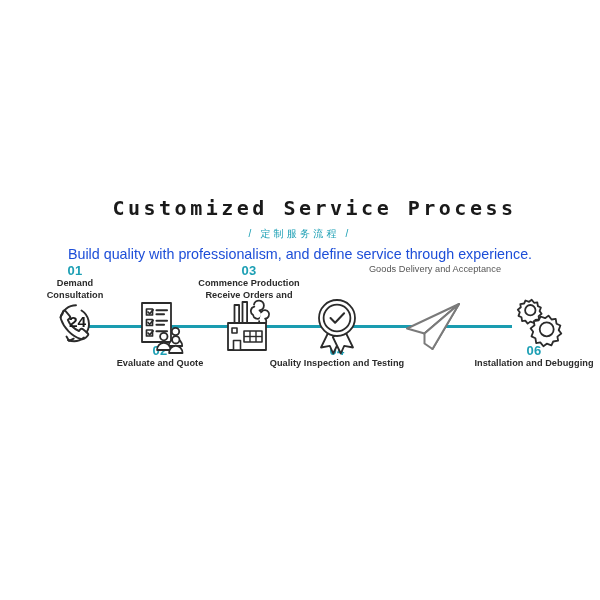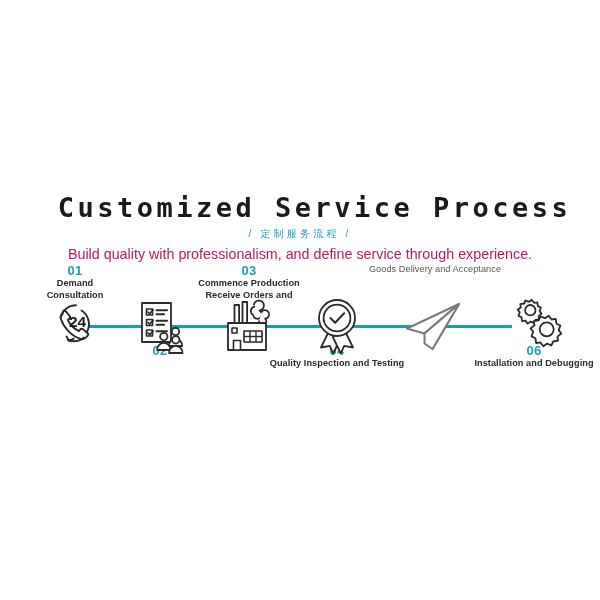--- a/index.html
+++ b/index.html
@@ -24,40 +24,40 @@
   
   .header {
     position: absolute;
     left: 0;
     top: 193px;
     width: 600px;
     text-align: center;
   }
   .title {
     font-family: "DejaVu Sans Mono", "Liberation Mono", monospace;
-    font-size: 27px;
+    font-size: 20px;
     font-weight: bold;
     letter-spacing: 3.5px;
     color: #1a1a1a;
     line-height: 30px;
     white-space: nowrap;
     padding-left: 29px;
   }
   .subtitle-cn {
     margin-top: 4px;
     font-size: 10px;
     color: #1c9fb4;
     letter-spacing: 3.2px;
     line-height: 14px;
     white-space: nowrap;
   }
   .subtitle-en {
     margin-top: 4px;
     font-size: 14.3px;
-    color: #be185d;
+    color: #1d4ed8;
     line-height: 18px;
     white-space: nowrap;
   }
 
   
   .timeline {
     position: absolute;
     left: 0;
     top: 254px;
     width: 600px;
@@ -172,20 +172,21 @@
                      l1.6 -1.4 c0.8 -0.7 0.9 -1.9 0.2 -2.7 l-3.8 -4.5 c-0.7 -0.8 -1.9 -0.9 -2.7 -0.2 z"></path>
           </g>
           <text x="29.5" y="27.5" text-anchor="middle" font-family="&quot;Liberation Sans&quot;, sans-serif" font-size="15.5" font-weight="bold" fill="#1a1a1a">24</text>
         </svg>
       </div>
     </div>
 
     <div class="step" id="step-02">
       <div class="cap cap-bot-2">
         <div class="num">02</div>
+        <div class="lbl">Evaluate and Quote</div>
       </div>
       <div class="icon-wrap">
         <svg width="56" height="56" viewBox="0 0 56 56">
           <g fill="#ffffff" stroke="#2b2b2b" stroke-width="1.8" stroke-linejoin="round">
             <rect x="10" y="5" width="29" height="39"></rect>
           </g>
           <g fill="none" stroke="#2b2b2b" stroke-width="1.7" stroke-linejoin="round">
             <rect x="14.5" y="11" width="6" height="6"></rect>
             <rect x="14.5" y="21.5" width="6" height="6"></rect>
             <rect x="14.5" y="32" width="6" height="6"></rect>

